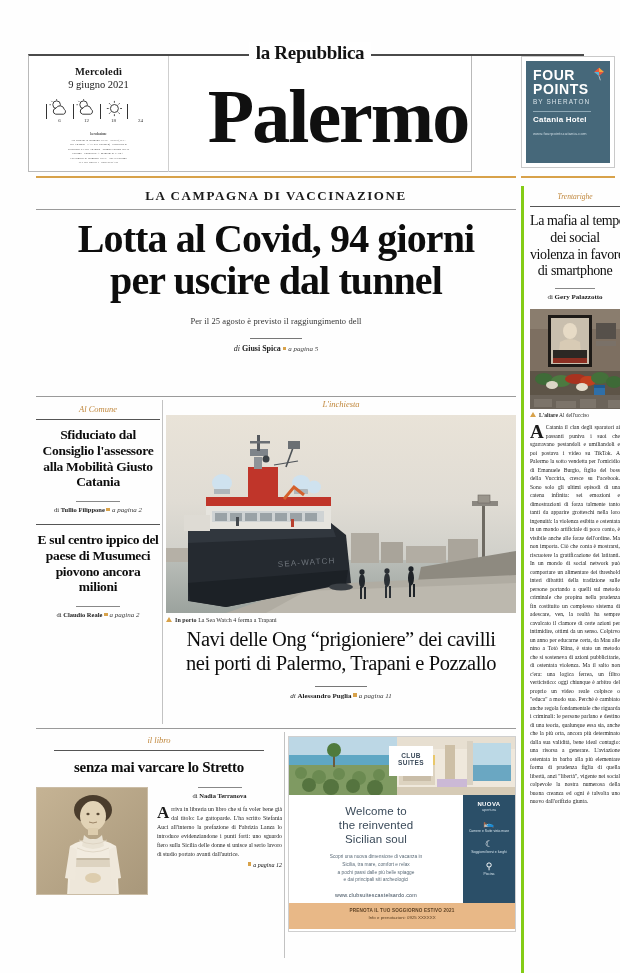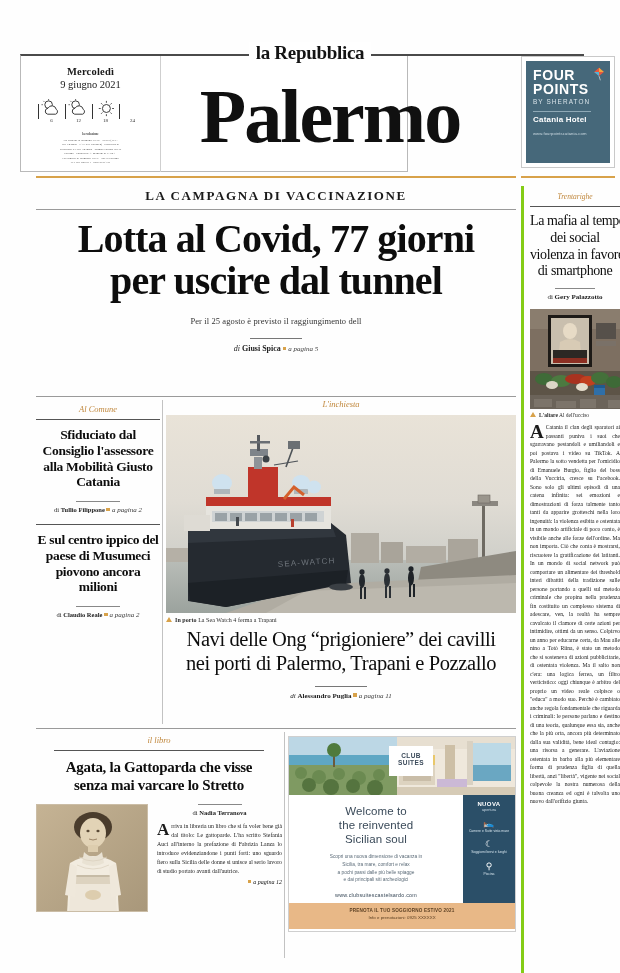--- a/index.html
+++ b/index.html
@@ -47,22 +47,22 @@
   .rep-rule {
     position: absolute;
     left: 36px; top: 54px;
     width: 548px;
     height: 2px;
     background: #4a4a4a;
     z-index: 1;
   }
   .masthead-box {
     position: absolute;
-    left: 20px; top: 54px;
-    width: 388px;
+    left: 28px; top: 54px;
+    width: 444px;
     height: 118px;
     border: 1px solid #b9b9b9;
     border-top: 2px solid #4a4a4a;
     box-sizing: border-box;
     background: #fff;
   }
   .date-col {
     position: absolute;
     left: 0; top: 0;
     width: 140px;
@@ -667,21 +667,21 @@
     <div class="gold-rule" style="left:521px; top:176px; width:94px;"></div>
     <div class="gold-rule" style="left:36px; top:176px; width:480px;"></div>
   </div>
 
   <div class="kicker-band">
     <div class="kicker">LA CAMPAGNA DI VACCINAZIONE</div>
     <div class="kicker-rule"></div>
   </div>
 
   <div class="lead-block">
-    <div class="lead-hl">Lotta al Covid, 77 giorni</div>
+    <div class="lead-hl">Lotta al Covid, 94 giorni</div>
     <div class="lead-hl" style="padding-top:0;">per uscire dal tunnel</div>
     <div class="lead-sub">Per il 25 agosto è previsto il raggiungimento dell</div>
     <div class="byline-rule"></div>
     <div class="byline">
       <span class="di">di</span>
       <span class="nm">Giusi Spica</span>
       <span class="sq"></span><span class="pg">a pagina 5</span>
     </div>
   </div>
 
@@ -891,21 +891,20 @@
     <div class="rail-body">
       <span class="dropcap">A</span><span>Catania il clan degli sparatori ai passanti puniva i suoi che sgarravano pestandoli e umiliandoli e poi postava i video su TikTok. A Palermo la sotto vendetta per l'omicidio di Emanuele Burgio, figlio del boss della Vucciria, cresce su Facebook. Sono solo gli ultimi episodi di una catena infinita: sei emozioni e dimostrazioni di forza talmente tanto tanti da apparire grotteschi nella loro ingenuità: la violenza esibita e ostentata in un mondo artificiale di poco conto, è visibile anche alle forze dell'ordine. Ma non importa. Ciò che conta è mostrarsi, riscuotere la gratificazione dei latitanti. In un mondo di social network può comportare un alimentare dei threshold interi dibattiti della tradizione sulle persone portando a quelli sul metodo criminale che propina nella prudenza fin costituito un complesso sistema di adescare, ven, la realtà ha sempre cavalcato il clamore di certe azioni per intimidire, ottimi da un senso. Colpirvo un anno per educarne certa, da Mau alle nino a Totò Riina, è stato un metodo che si sosteneva di azioni pubblicitarie, di ostentata violenza. Ma il salto non c'era: una logica ferrea, un filtro verticistico: oggi chiunque è arbitro del proprio un video reale colpisce o "educa" a modo suo. Perché è cambiato anche regola fondamentale che riguarda i criminali: le persone parlano e destino di una teoria, qualunque essa sia, anche che la più orta, ancora più determinato dalla sua validità, bene ideal contagio: una risorsa a generare. L'aviazione ostentata in barba alla più elementare forma di prudenza figlia di quella libertà, anzi "libertà", vigente nei social colpevole la nostra numerosa della buona creanza ed ogni è talvolta uno nuovo dall'orifizio giunta.</span>
     </div>
   </div>
 
   <div class="bottom-rule"></div>
 
   <div class="book-col">
     <div class="book-label">il libro</div>
     <div class="book-rule"></div>
-    <div class="book-hl">Agata, la Gattoparda che visse</div>
     <div class="book-hl">senza mai varcare lo Stretto</div>
     <div class="book-split">
       <div class="book-photo">
         <svg viewBox="0 0 112 108" width="112" height="108" preserveAspectRatio="none">
           <defs>
             <linearGradient id="sep" x1="0" y1="0" x2="1" y2="1">
               <stop offset="0%" stop-color="#c5b394"></stop>
                 <stop offset="100%" stop-color="#a8977a"></stop>
             </linearGradient>
           </defs>

